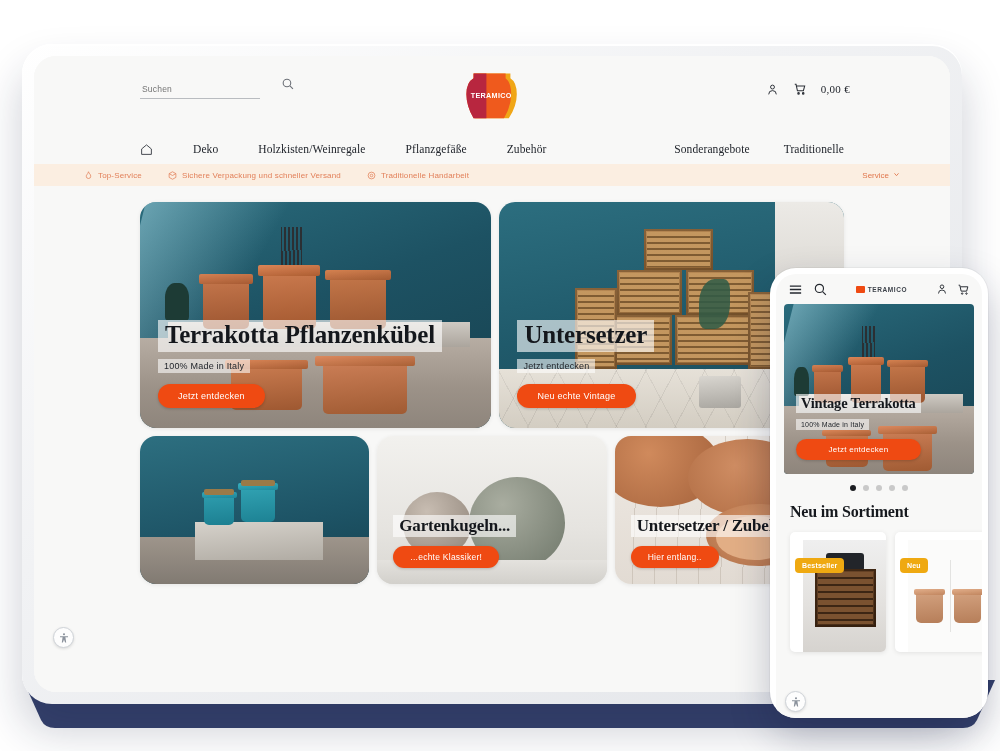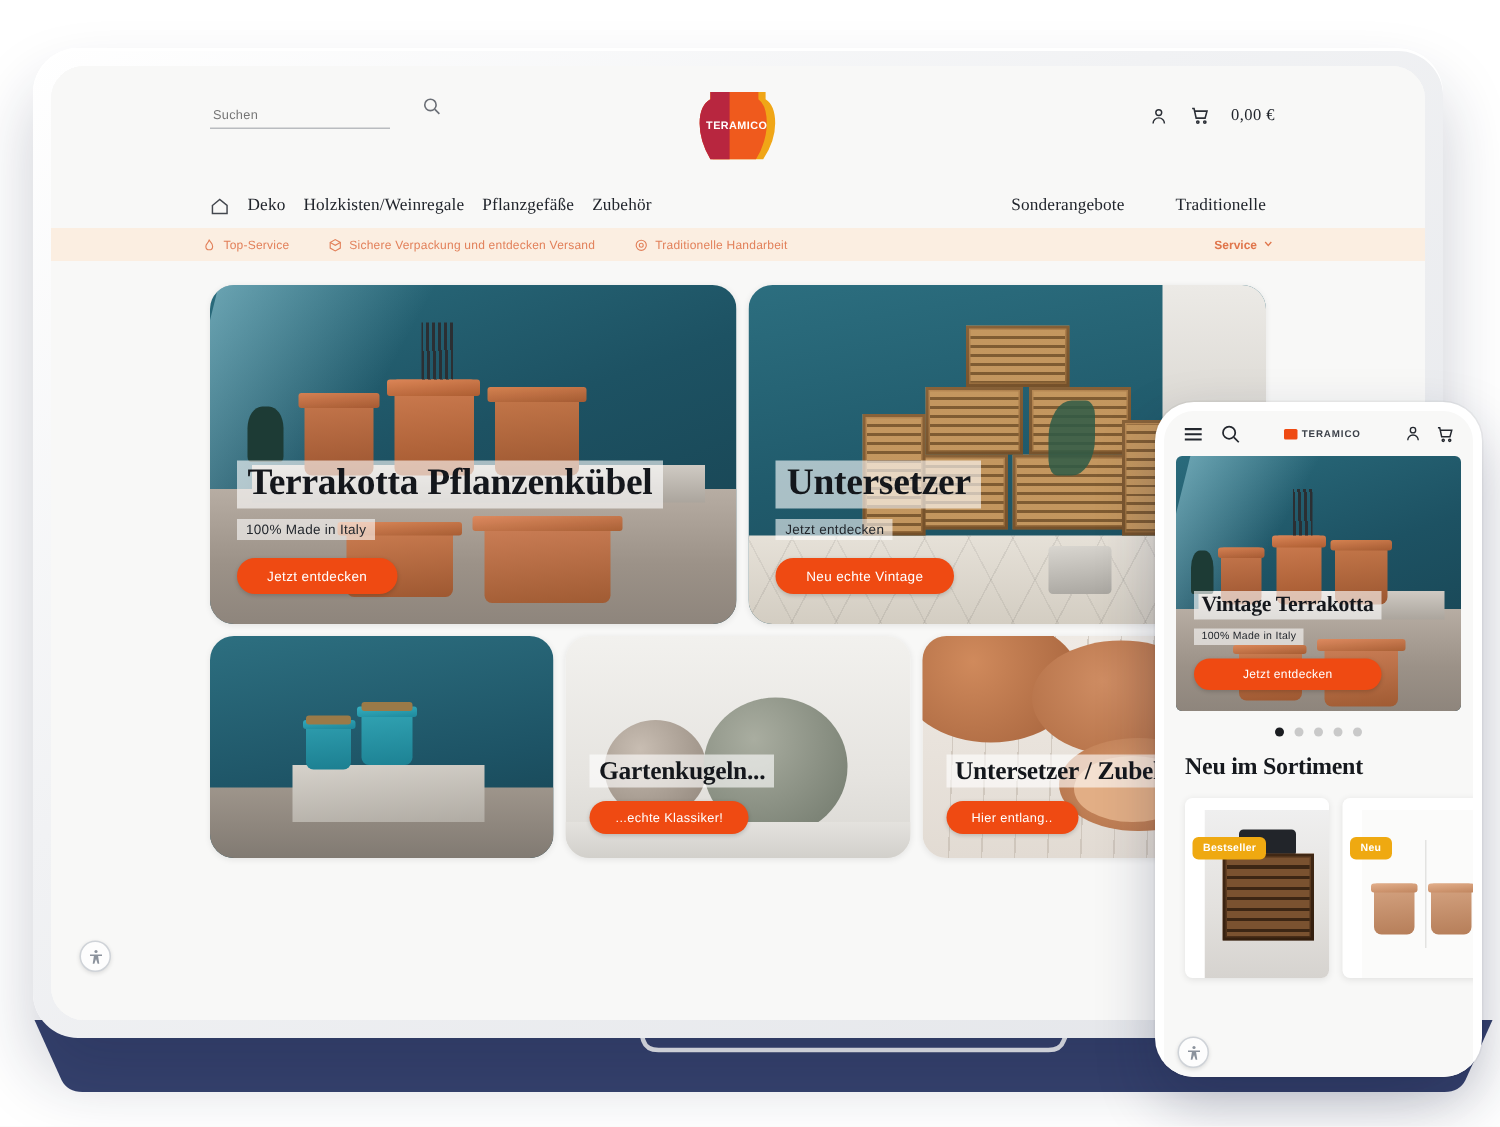--- a/index.html
+++ b/index.html
@@ -13,21 +13,21 @@
   .stage{position:absolute;inset:0;}
 
   
   .laptop-base{
     position:absolute;left:20px;top:680px;width:1090px;height:48px;
     pointer-events:none;
   }
   .laptop-base svg{display:block;}
 
   .laptop{
-    position:absolute;left:22px;top:32px;width:940px;height:660px;
+    position:absolute;left:22px;top:44px;width:940px;height:660px;
     background:linear-gradient(145deg,#ffffff 0%,#f1f2f4 40%,#e3e5e9 100%);
     border-radius:30px;
     box-shadow:0 26px 44px rgba(25,32,66,.22), 0 2px 0 #ffffff inset;
   }
   .laptop-inner{
     position:absolute;left:12px;top:12px;right:12px;bottom:12px;
     background:#f7f7f7;
     border-radius:22px;
     overflow:hidden;
   }
@@ -61,38 +61,38 @@
     position:absolute;right:100px;top:26px;display:flex;align-items:center;gap:14px;
   }
   .hdr-right svg{display:block;color:#2b2f36;}
   .cart-amount{font-family:"Liberation Serif",serif;font-size:11px;color:#22262d;letter-spacing:.3px;text-align:right;}
 
   
   .nav{
     position:relative;height:30px;display:flex;align-items:center;
     padding:0 106px;
   }
-  .nav-left{display:flex;align-items:center;gap:12px;}
+  .nav-left{display:flex;align-items:center;gap:40px;}
   .nav-right{margin-left:auto;display:flex;align-items:center;gap:34px;padding-right:0;}
   .nav a, .nav span.navitem{
     font-family:"Liberation Serif",serif;font-size:11.5px;color:#21252c;
     text-decoration:none;letter-spacing:.1px;white-space:nowrap;
   }
   .home-icon{width:13px;height:13px;color:#43474e;display:block;}
 
   
   .usp{
     height:22px;background:#fbeee1;display:flex;align-items:center;
-    padding:0 101px;gap:26px;position:relative;
+    padding:0 50px;gap:26px;position:relative;
   }
   .usp-item{display:flex;align-items:center;gap:5px;}
   .usp-item span{font-size:8px;color:#e2805a;letter-spacing:.15px;white-space:nowrap;}
   .usp-item svg{width:9px;height:9px;color:#e2805a;display:block;}
   .usp-right{margin-left:auto;display:flex;align-items:center;gap:4px;}
-  .usp-right span{font-size:8px;color:#e0764c;font-weight:bold;}
+  .usp-right span{font-size:8px;color:#e0764c;}
   .usp-right svg{width:7px;height:7px;color:#e0764c;}
 
   
   .grid{
     position:relative;margin:16px 106px 0 106px;
     display:grid;grid-template-columns:1.02fr 1fr;gap:8px;
   }
   .tile{
     position:relative;border-radius:16px;overflow:hidden;
     box-shadow:0 1px 4px rgba(0,0,0,.08);
@@ -325,21 +325,21 @@
               </span>
               <span>Top-Service</span>
             </div>
             <div class="usp-item">
               <span>
                 <svg viewBox="0 0 24 24" fill="none" stroke="currentColor" stroke-width="2">
                   <path d="M3 7 L12 2 L21 7 V17 L12 22 L3 17 Z"></path>
                     <path d="M3 7 L12 12 L21 7"></path>
                 </svg>
               </span>
-              <span>Sichere Verpackung und entdecken Versand</span>
+              <span>Sichere Verpackung und schneller Versand</span>
             </div>
             <div class="usp-item">
               <span>
                 <svg viewBox="0 0 24 24" fill="none" stroke="currentColor" stroke-width="2">
                   <circle cx="12" cy="12" r="9"></circle>
                     <circle cx="12" cy="12" r="3.5"></circle>
                 </svg>
               </span>
               <span>Traditionelle Handarbeit</span>
             </div>

